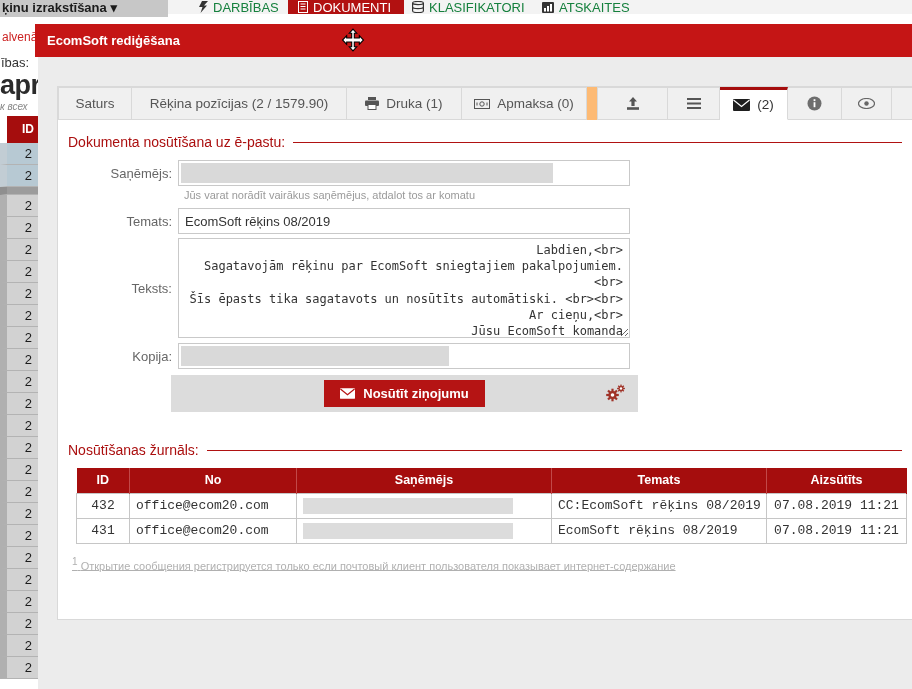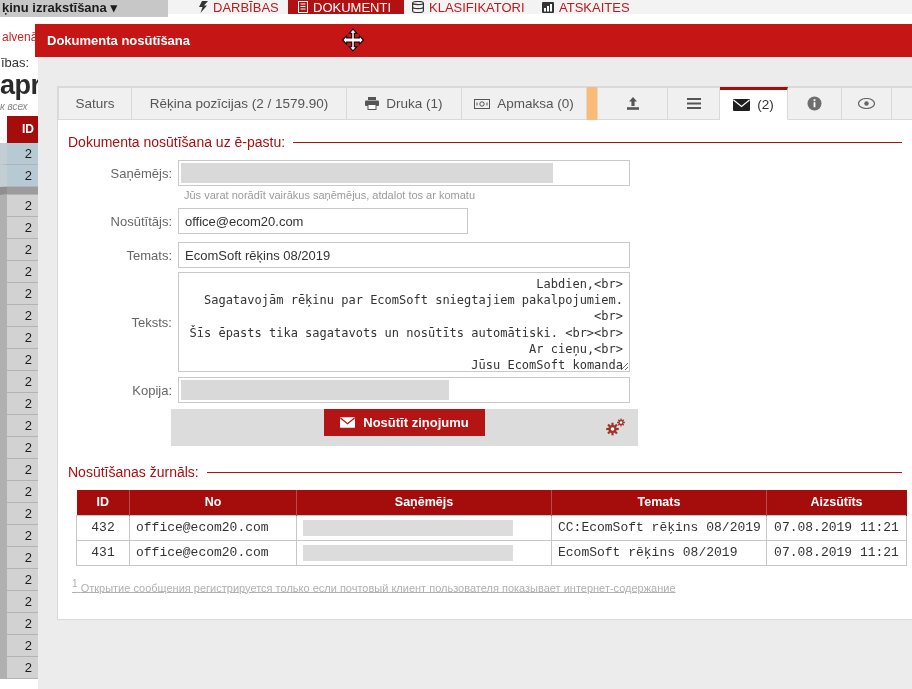--- a/index.html
+++ b/index.html
@@ -6,21 +6,21 @@
   *{box-sizing:border-box;}
   .screen{position:relative;width:912px;height:689px;overflow:hidden;
           font-family:"Liberation Sans",sans-serif;background:#fff;}
 
   
   .topbar{position:absolute;left:0;top:0;width:912px;height:14px;background:#f3f3f3;}
   .app-title{position:absolute;left:0;top:0;width:168px;height:17px;background:#c7c7c7;
              color:#1b1b1b;font-weight:bold;font-size:13px;line-height:16px;padding-left:2px;
              white-space:nowrap;overflow:hidden;}
   .nav-item{position:absolute;top:0;height:14px;display:flex;align-items:center;gap:5px;
-            font-size:13px;color:#b91c1c;white-space:nowrap;overflow:hidden;}
+            font-size:13px;color:#15803d;white-space:nowrap;overflow:hidden;}
   .nav-item.active{background:#b21111;color:#fff;padding:4px 10px;height:14px;}
   .bg-left-strip{position:absolute;left:0;top:17px;width:38px;height:672px;background:#fff;overflow:hidden;}
   .bg-link{position:absolute;left:2px;top:13px;color:#cc2222;font-size:12px;}
   .bg-label{position:absolute;left:1px;top:38px;color:#333;font-size:13px;}
   .bg-big{position:absolute;left:0;top:53px;color:#2b2b2b;font-size:27px;font-weight:bold;letter-spacing:-0.5px;}
   .bg-small{position:absolute;left:0;top:84px;color:#888;font-size:10px;white-space:nowrap;font-style:italic;}
   .bg-th{position:absolute;left:7px;top:99px;width:31px;height:27px;background:#a50d0d;color:#fff;
          font-weight:bold;font-size:12px;line-height:27px;text-align:right;padding-right:4px;}
   .bg-rows{position:absolute;left:0;top:126px;width:38px;}
   .bg-row{height:22px;background:#d2d2d2;border-bottom:1px solid #b3b3b3;border-left:7px solid #b0b0b0;
@@ -57,28 +57,28 @@
   .iwrap{position:relative;}
   input.fld{height:26px;border:1px solid #c9c9c9;padding:0 6px;font-size:13px;color:#333;
             font-family:"Liberation Sans",sans-serif;background:#fff;outline:none;}
   .w452{width:452px}.w290{width:290px}
   .redacted{position:absolute;left:3px;top:3px;height:20px;background:#d9d9d9;}
   .hint{margin:3px 0 7px 116px;font-size:11px;color:#9a9a9a;}.mb8{margin-bottom:8px}.mb5{margin-bottom:5px}.mb4{margin-bottom:4px}
   textarea.fld{width:452px;height:100px;border:1px solid #c9c9c9;padding:3px 6px;
                font-family:"DejaVu Sans Mono",monospace;font-size:12px;color:#333;line-height:1.35;
                resize:both;outline:none;text-align:right;}
   .btnbar{position:relative;margin:6px 0 16px 103px;width:467px;height:37px;background:#dcdcdc;
-          display:flex;justify-content:center;}
+          display:flex;align-items:center;justify-content:center;}
   .send-btn{display:inline-flex;align-items:center;gap:8px;background:#b51414;color:#fff;border:none;
             font-weight:bold;font-size:13px;height:27px;padding:0 16px;cursor:pointer;
             font-family:"Liberation Sans",sans-serif;}
   .gears{position:absolute;right:12px;top:9px;width:21px;height:19px;}
 
   
-  .journal-head{margin-top:18px;}
+  .journal-head{margin-top:30px;}
   table.journal{border-collapse:collapse;margin:6px 0 0 8px;width:830px;table-layout:fixed;}
   table.journal th{background:#a50d0d;color:#fff;font-size:12.5px;font-weight:bold;height:25px;
                    border-right:1px solid #c14848;text-align:center;}
   table.journal th:last-child{border-right:1px solid #a50d0d;}
   table.journal td{height:25px;border:1px solid #c6c6c6;font-size:13px;color:#333;background:#fff;
                    padding:0 6px;white-space:nowrap;overflow:hidden;font-family:Liberation Mono, monospace;}
   td.c{text-align:center;}
   .cell-redact{width:210px;height:16px;background:#dcdcdc;}
   .footnote{margin:12px 0 0 4px;font-size:11px;color:#b0b0b0;text-decoration:underline;}
   .footnote sup{font-size:10px;}
@@ -158,21 +158,21 @@
         <div class="bg-row">2</div>
         <div class="bg-row">2</div>
         <div class="bg-row">2</div>
         <div class="bg-row">2</div>
         <div class="bg-row">2</div>
         <div class="bg-row">2</div>
       </div>
   </div>
 
   <div class="modal-header">
-    <span>Dokumenta nosūtīšana</span>
+    <span>EcomSoft rediģēšana</span>
     <svg class="move-cursor" viewBox="0 0 22 22">
       <path d="M11 1 L14.4 4.8 H12.2 V9.2 H16.8 V7 L20.6 11 L16.8 15 V12.8 H12.2 V17.2 H14.4 L11 21 L7.6 17.2 H9.8 V12.8 H5.2 V15 L1.4 11 L5.2 7 V9.2 H9.8 V4.8 H7.6 Z" fill="#fff" stroke="#000" stroke-width="1"></path>
     </svg>
   </div>
 
   <div class="modal-body">
     <div class="card">
 
       <div class="tabs">
         <div class="tab t1">
@@ -242,24 +242,20 @@
 
         <div class="frow">
           <div class="flabel">Saņēmējs:</div>
           <div class="iwrap">
             <input class="fld w452" style="">
             <div class="redacted" style="width:372px;"></div>
           </div>
         </div>
         <div class="hint">Jūs varat norādīt vairākus saņēmējus, atdalot tos ar komatu</div>
 
-        <div class="frow mb8">
-          <div class="flabel">Nosūtītājs:</div>
-          <input class="fld w290" value="office@ecom20.com" style="">
-        </div>
 
         <div class="frow mb4">
           <div class="flabel">Temats:</div>
           <input class="fld w452" value="EcomSoft rēķins 08/2019" style="">
         </div>
 
         <div class="frow mb5">
           <div class="flabel">Teksts:</div>
           <textarea class="fld" spellcheck="false" style="">Labdien,&lt;br&gt;
 Sagatavojām rēķinu par EcomSoft sniegtajiem pakalpojumiem.&lt;br&gt;

